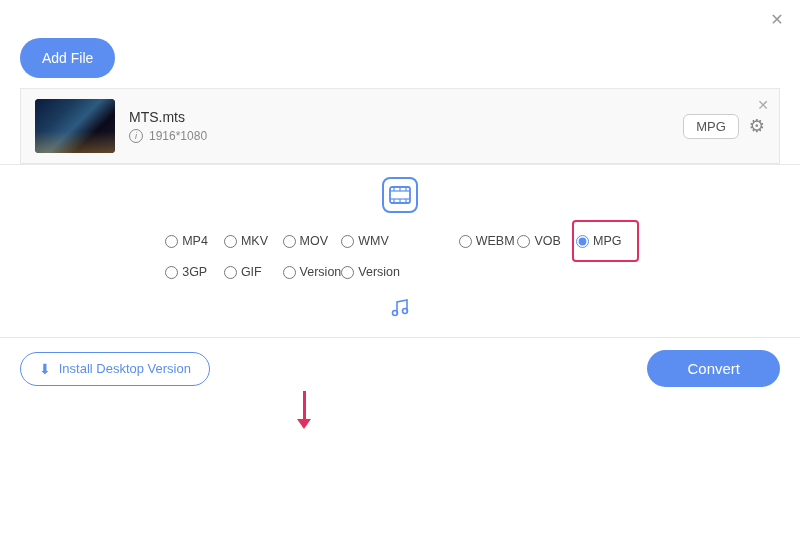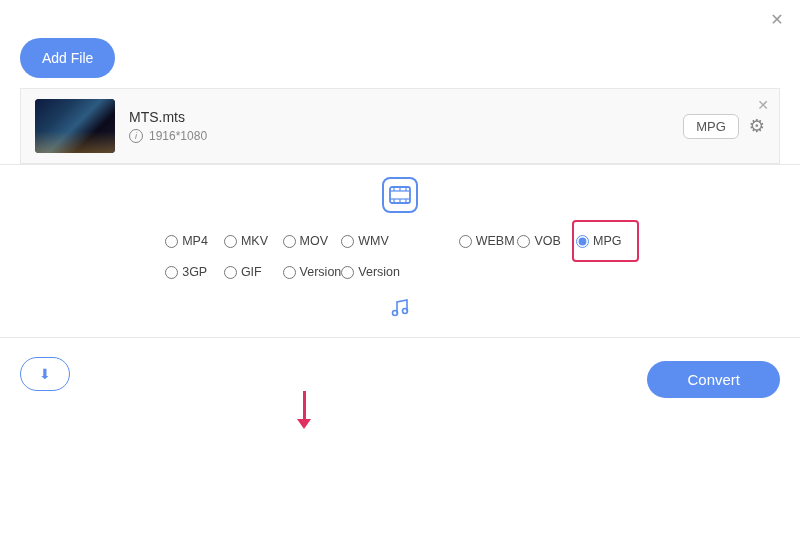--- a/index.html
+++ b/index.html
@@ -253,21 +253,20 @@
 
     .convert-btn {
       background: #5b8ef0;
       color: #fff;
       border: none;
       border-radius: 22px;
       padding: 10px 40px;
       font-size: 15px;
       font-weight: 500;
       cursor: pointer;
-      margin-top: 11px;
     }
 
     
     .arrow-indicator {
       position: absolute;
       bottom: 108px;
       left: 297px;
       display: flex;
       flex-direction: column;
       align-items: center;
@@ -398,15 +397,16 @@
 </div>
 
 <div class="arrow-indicator">
   <div class="arrow-line"></div>
   <div class="arrow-head"></div>
 </div>
 
 <div class="bottom-bar">
   <button class="install-btn">
     <span class="download-icon">⬇</span>
+    <span>Install Desktop Version</span>
   </button>
   <button class="convert-btn">Convert</button>
 </div>
 
 </body></html>

